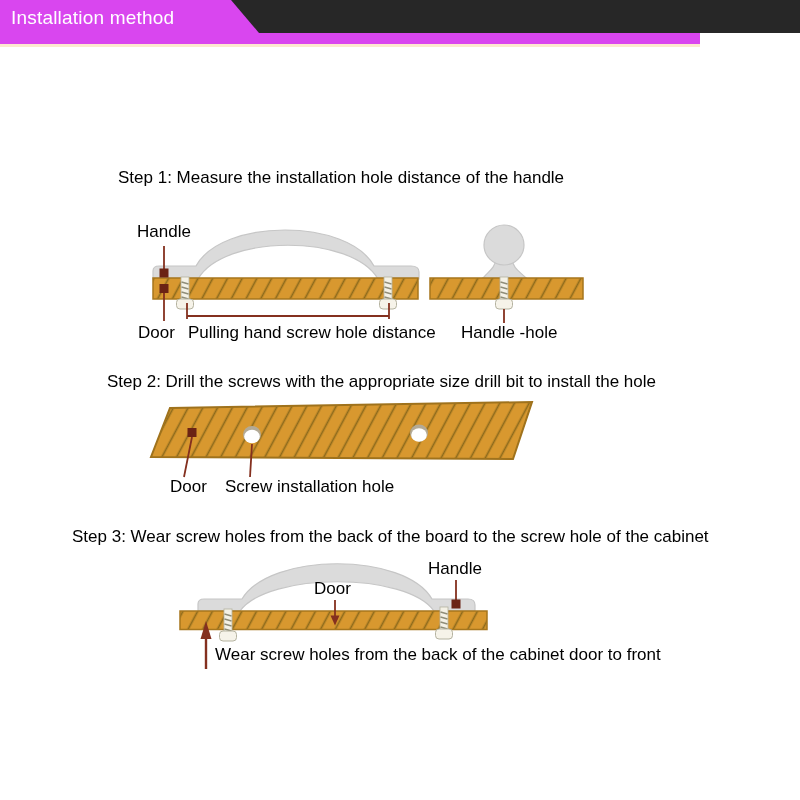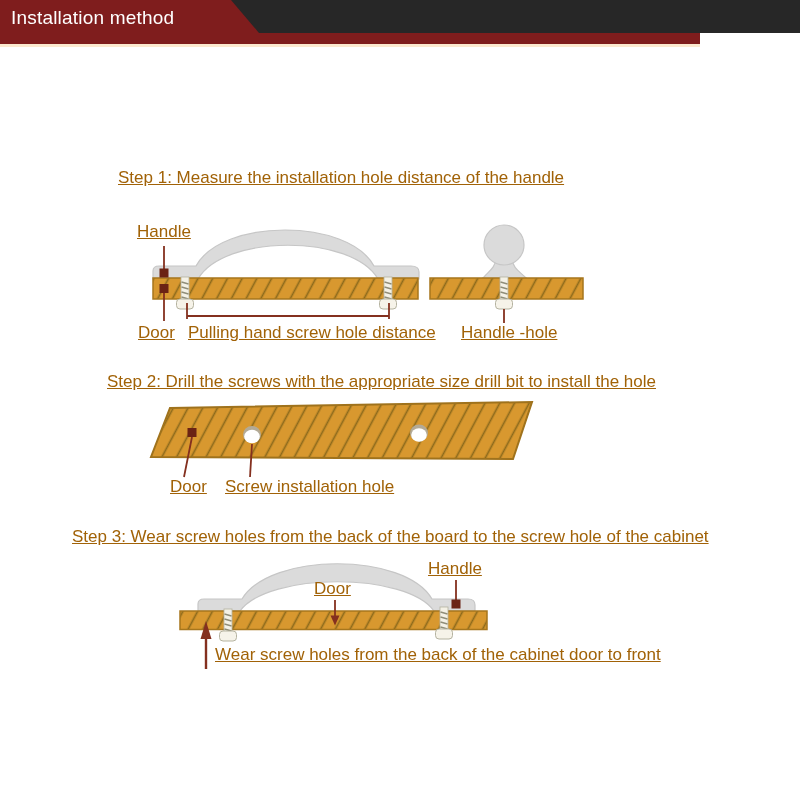--- a/index.html
+++ b/index.html
@@ -1,23 +1,23 @@
 <!DOCTYPE html>
 <html><head>
 <meta charset="utf-8">
 <style>
   html,body{margin:0;padding:0;background:#ffffff;}
   #canvas{
     position:relative;width:800px;height:800px;background:#ffffff;
     font-family:"Liberation Sans",sans-serif;color:#1b1b1b;overflow:hidden;
   }
   .abs{position:absolute;white-space:nowrap;}
-  .txt{font-size:17px;line-height:1.2;color:#a16207;text-decoration:underline;}
+  .txt{font-size:17px;line-height:1.2;color:#000000;}
   
-  #banner{left:0;top:0;width:700px;height:44px;background:#7f1d1d;border-bottom:3px solid #fce9cf;}
+  #banner{left:0;top:0;width:700px;height:44px;background:#d946ef;border-bottom:3px solid #fce9cf;}
   #banner-dark{position:absolute;left:0;top:0;width:800px;height:33px;background:#272727;
     clip-path:polygon(231px 0,800px 0,800px 33px,259px 33px);}
   #banner-title{position:absolute;left:11px;top:7px;font-size:19px;color:#ffffff;letter-spacing:.2px;}
   svg{position:absolute;left:0;top:0;}
 </style>
 </head>
 <body>
 
 <div id="canvas">
 

